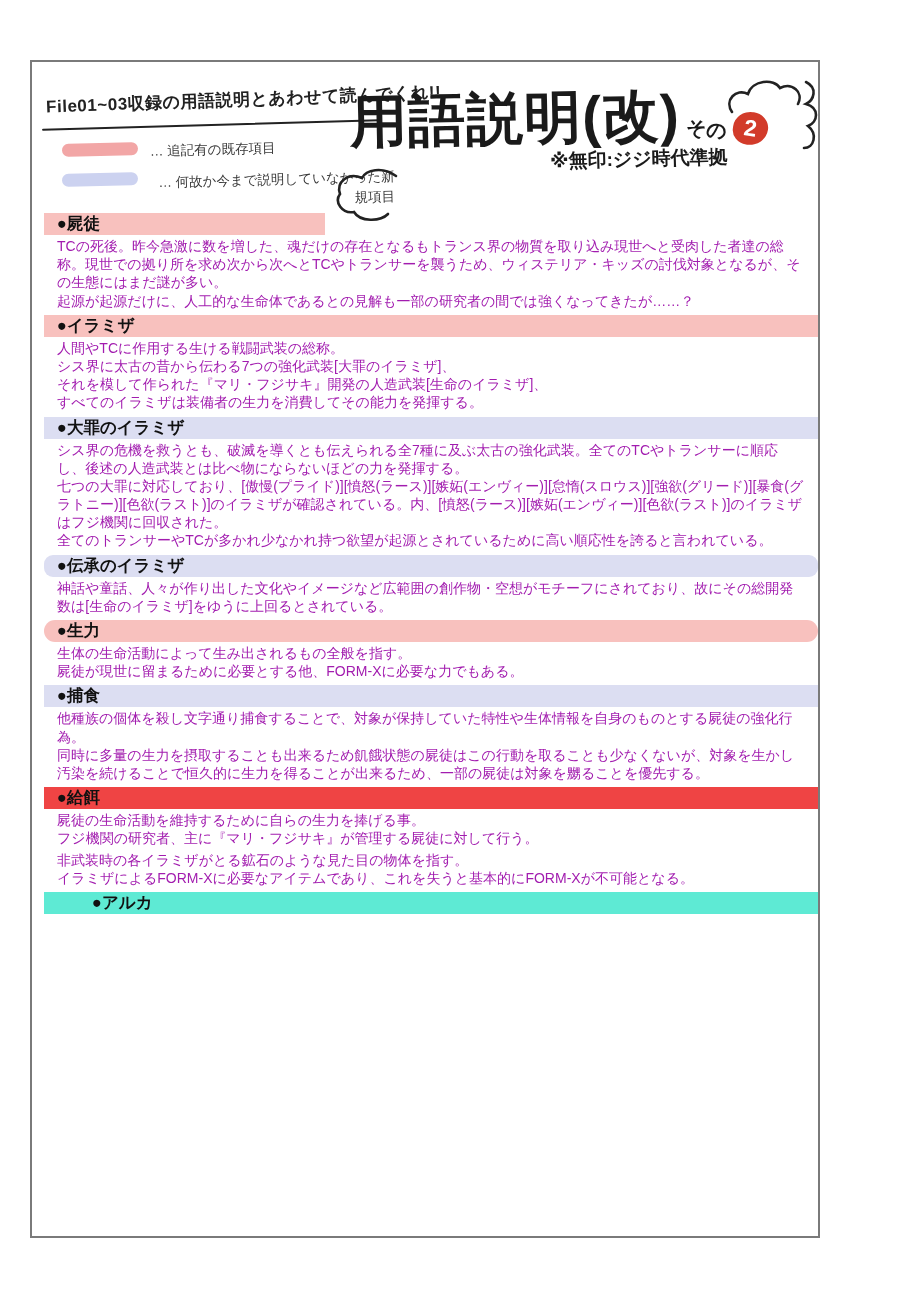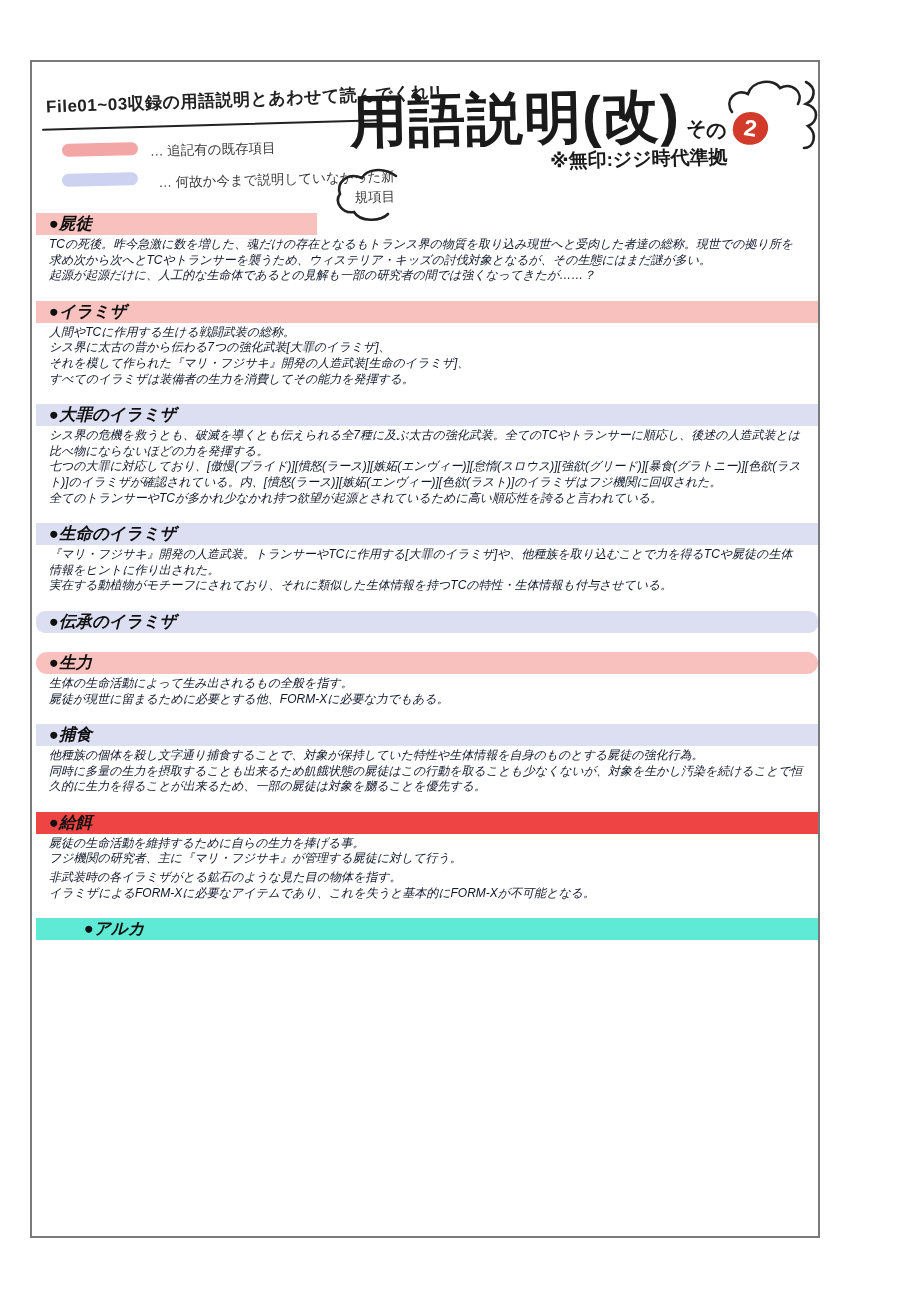--- a/index.html
+++ b/index.html
@@ -121,43 +121,42 @@
     color: #1a1a1a;
     margin-left: 200px;
     margin-top: -2px;
     transform: rotate(-1.5deg);
     white-space: nowrap;
   }
   .doodle { position: absolute; pointer-events: none; }
   
   .sections {
     position: absolute;
-    left: 4px;
+    left: 12px;
     right: 0;
     top: 151px;
-    font-style: italic;
   }
   .sec-header {
     height: 22px;
     display: flex;
     align-items: center;
     padding-left: 13px;
     font-size: 16.5px;
     font-weight: 700;
     color: #111;
-    margin-top: 16px;
+    margin-top: 4px;
     box-sizing: border-box;
   }
   .sec-header.short { width: 281px; }
   .section:first-child .sec-header { margin-top: 0; }
   .sec-body {
     padding: 2px 14px 1px 13px;
-    font-size: 12px;
+    font-size: 14px;
     line-height: 1.3;
-    color: #0f172a;
+    color: #a21caf;
   }
   .sec-body p { margin: 0; }
 </style>
 </head>
 <body>
 
 <div id="stage">
   <div class="frame">
 
     <div class="intro-note">File01~03収録の用語説明とあわせて読んでくれ!!</div>
@@ -219,35 +218,27 @@
     <div class="sec-header" style="background: rgb(220, 222, 242);">
       <span class="sec-label">●大罪のイラミザ</span>
     </div>
     <div class="sec-body">
             <p>シス界の危機を救うとも、破滅を導くとも伝えられる全7種に及ぶ太古の強化武装。全てのTCやトランサーに順応し、後述の人造武装とは比べ物にならないほどの力を発揮する。</p>
             <p>七つの大罪に対応しており、[傲慢(プライド)][憤怒(ラース)][嫉妬(エンヴィー)][怠惰(スロウス)][強欲(グリード)][暴食(グラトニー)][色欲(ラスト)]のイラミザが確認されている。内、[憤怒(ラース)][嫉妬(エンヴィー)][色欲(ラスト)]のイラミザはフジ機関に回収された。</p>
             <p>全てのトランサーやTCが多かれ少なかれ持つ欲望が起源とされているために高い順応性を誇ると言われている。</p>
           </div>
   </div>
 
-  <div class="section">
-    <div class="sec-header" style="background: rgb(220, 222, 242);">
-      <span class="sec-label">●生命のイラミザ</span>
-    </div>
-    <div class="sec-body">
-            <p>『マリ・フジサキ』開発の人造武装。トランサーやTCに作用する[大罪のイラミザ]や、他種族を取り込むことで力を得るTCや屍徒の生体情報をヒントに作り出された。</p>
-            <p>実在する動植物がモチーフにされており、それに類似した生体情報を持つTCの特性・生体情報も付与させている。</p>
-          </div>
-  </div>
 
   <div class="section">
     <div class="sec-header" style="background: rgb(220, 222, 242); border-radius: 9px;">
       <span class="sec-label">●伝承のイラミザ</span>
     </div>
     <div class="sec-body">
+            <p>神話や童話、人々が作り出した文化やイメージなど広範囲の創作物・空想がモチーフにされており、故にその総開発数は[生命のイラミザ]をゆうに上回るとされている。</p>
           </div>
   </div>
 
   <div class="section">
     <div class="sec-header" style="background: rgb(248, 193, 190); border-radius: 11px;">
       <span class="sec-label">●生力</span>
     </div>
     <div class="sec-body">
             <p>生体の生命活動によって生み出されるもの全般を指す。</p>
             <p>屍徒が現世に留まるために必要とする他、FORM-Xに必要な力でもある。</p>

